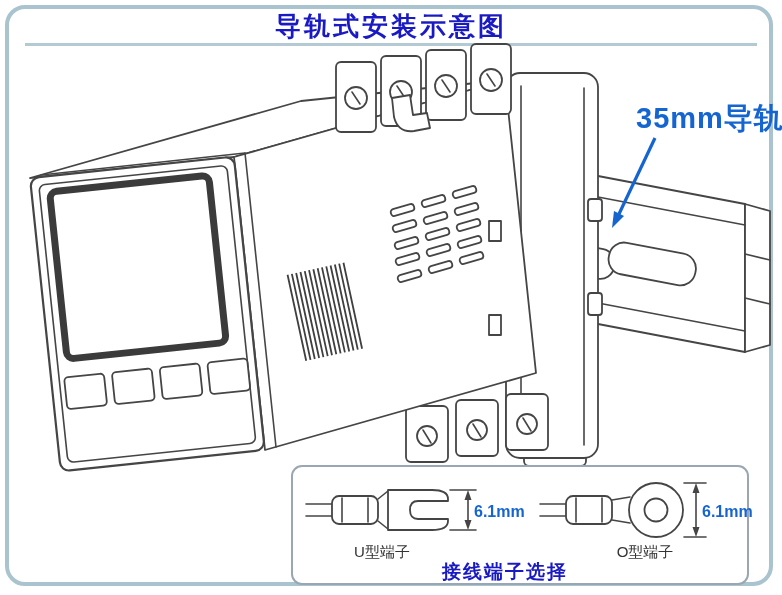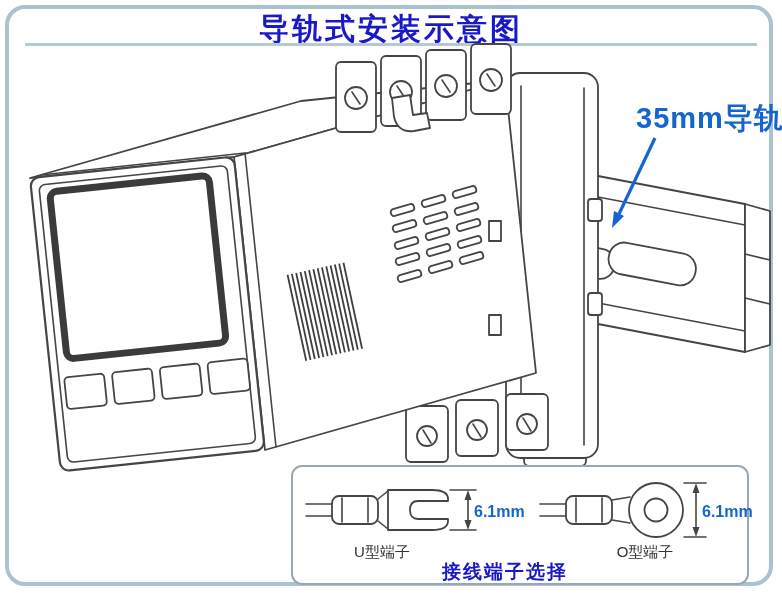--- a/index.html
+++ b/index.html
@@ -1,20 +1,20 @@
 <!DOCTYPE html>
 <html><head>
 <meta charset="utf-8">
 <style>
   html,body{margin:0;padding:0;width:782px;height:595px;background:#fff;
     font-family:"Liberation Sans","DejaVu Sans",sans-serif;overflow:hidden;position:relative;}
   .frame{position:absolute;left:5px;top:5px;width:768px;height:581px;
     border:4px solid #a9c3cf;border-radius:20px;box-sizing:border-box;}
   .title{position:absolute;top:9px;left:0;width:782px;text-align:center;
-    font-size:30px;font-weight:bold;color:#1a1ac4;letter-spacing:3px;}
+    font-size:26px;font-weight:bold;color:#1a1ac4;letter-spacing:3px;}
   .rule{position:absolute;top:43px;left:25px;width:732px;height:0;border-top:3px solid #b3c9d4;}
   svg.canvas{position:absolute;left:0;top:0;}
   svg text{font-family:"Liberation Sans","DejaVu Sans",sans-serif;}
   .la{fill:#fff;stroke:#454545;stroke-width:1.8;stroke-linejoin:round;}
   .ln{fill:none;stroke:#454545;stroke-width:1.6;stroke-linecap:round;}
   .dimtxt{fill:#1565d0;font-weight:bold;font-size:16px;}
   .lbltxt{fill:#333;font-size:15px;}
   .captxt{fill:#1a1ac4;font-weight:bold;font-size:19px;letter-spacing:2px;}
   .railtxt{fill:#1565d0;font-weight:bold;font-size:29px;letter-spacing:1px;}
   .dk{fill:#454545;}

